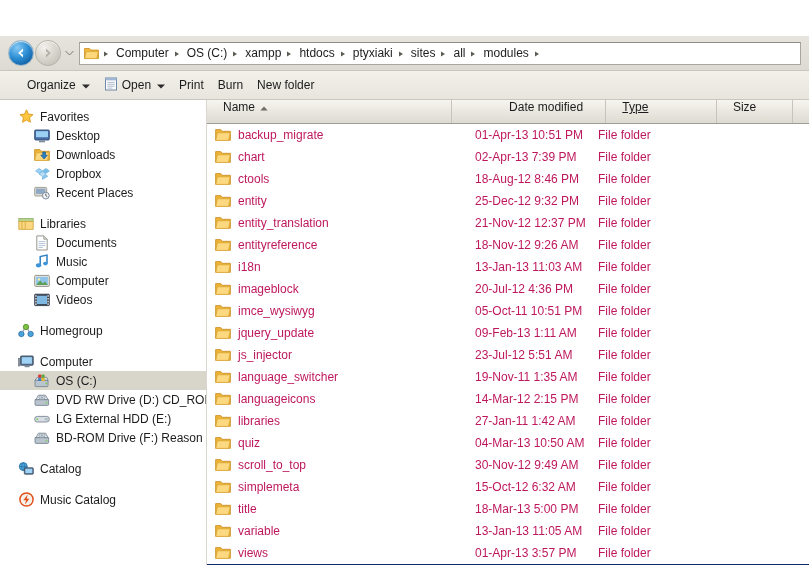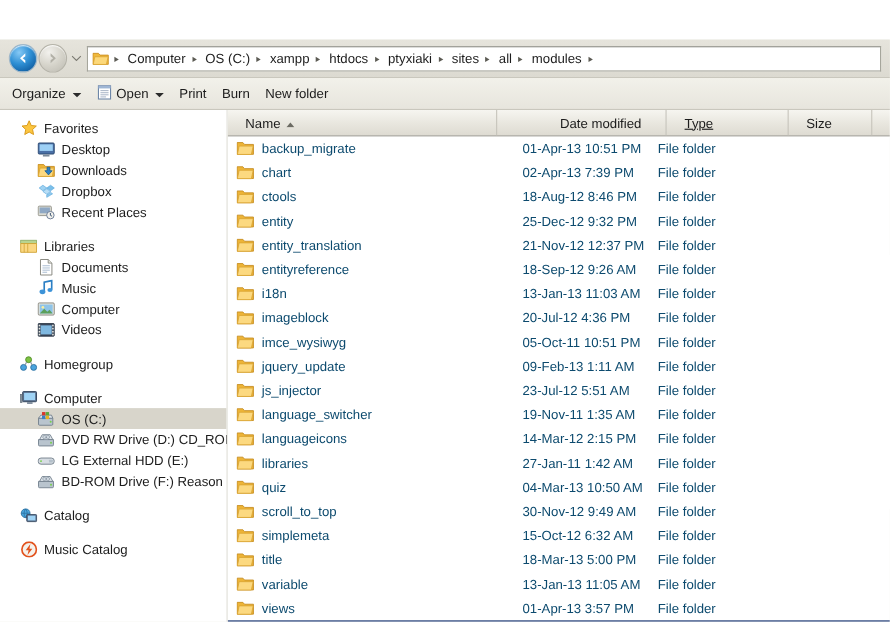--- a/index.html
+++ b/index.html
@@ -63,21 +63,21 @@
     font-size: 12px; color: #1c1c1c;
   }
   .crumb-sep { display:inline-flex; align-items:center; padding: 0 2px; }
 
   
   .toolbar {
     height: 29px;
     background: linear-gradient(to bottom, #f2f1ea 0%, #e7e5dd 100%);
     border-bottom: 1px solid #c9c7bd;
     display: flex; align-items: center;
-    padding-left: 4px;
+    padding-left: 20px;
   }
   .tbitem {
     display: flex; align-items: center; gap: 4px;
     height: 22px; padding: 0 7px;
     font-size: 12px; color: #1c1c1c; white-space: nowrap;
   }
   .tbcaret { margin-left: 2px; }
 
   
   .body { display: flex; height: 530px; }
@@ -101,38 +101,38 @@
 
   
   .filepane { flex: 1; background: #ffffff; position: relative; overflow: hidden; }
   .colhead {
     display: flex; height: 24px;
     background: linear-gradient(to bottom, #f6f5f0 0%, #e8e6de 55%, #dedbd2 100%);
     border-bottom: 1px solid #9e9c93;
     font-size: 12px; color: #1c1c1c;
   }
   .col {
-    display: flex; align-items: center;
+    display: flex; 
     padding-left: 16px;
     border-right: 1px solid #c6c4bb;
     height: 100%;
     white-space: nowrap;
     overflow: hidden;
   }
   .col .sortarrow { margin-left: 5px; }
   .col-name { width: 268px; }
   .col-date { width: 123px; margin-left: 41px; }
   .col-type { width: 120px; text-decoration: underline; }
   .col-size { width: 82px; }
   .col-pad  { flex: 1; border-right: none; }
 
   .rows { }
   .row {
     display: flex; align-items: center;
-    height: 22px; font-size: 12px; color: #0c4a6e;
+    height: 22px; font-size: 12px; color: #be185d;
   }
   .row.selected { background: #0c2a6b; color: #eab308; }
   .cell { display: flex; align-items: center; height: 100%; overflow: hidden; white-space: nowrap; }
   .cell-name { width: 268px; padding-left: 8px; gap: 7px; }
   .cell-date { width: 123px; }
   .cell-type { width: 120px; }
   .cell-size { width: 82px; justify-content: flex-end; padding-right: 9px; }
   .rowico { width: 16px; height: 16px; flex: 0 0 16px; display:flex; align-items:center; justify-content:center; }
 </style>
 </head>
@@ -567,21 +567,21 @@
           <div class="row">
             <div class="cell cell-name">
               <span class="rowico">
                 <svg width="16" height="14" viewBox="0 0 16 14">
                   <path d="M0.6 1.6 h5.2 l1.5 1.7 H15.4 v9 H0.6 Z" fill="#edb437" stroke="#c68d22" stroke-width="0.8"></path>
                   <path d="M2.4 4.8 H15.2 l-1.7 7.6 H0.8 Z" fill="#fcd980" stroke="#d8a230" stroke-width="0.7"></path>
                 </svg>
               </span>
               <span>entityreference</span>
             </div>
-            <div class="cell cell-date">18-Sep-12 9:26 AM</div>
+            <div class="cell cell-date">18-Nov-12 9:26 AM</div>
             <div class="cell cell-type">File folder</div>
             <div class="cell cell-size"></div>
           </div>
           <div class="row">
             <div class="cell cell-name">
               <span class="rowico">
                 <svg width="16" height="14" viewBox="0 0 16 14">
                   <path d="M0.6 1.6 h5.2 l1.5 1.7 H15.4 v9 H0.6 Z" fill="#edb437" stroke="#c68d22" stroke-width="0.8"></path>
                   <path d="M2.4 4.8 H15.2 l-1.7 7.6 H0.8 Z" fill="#fcd980" stroke="#d8a230" stroke-width="0.7"></path>
                 </svg>

